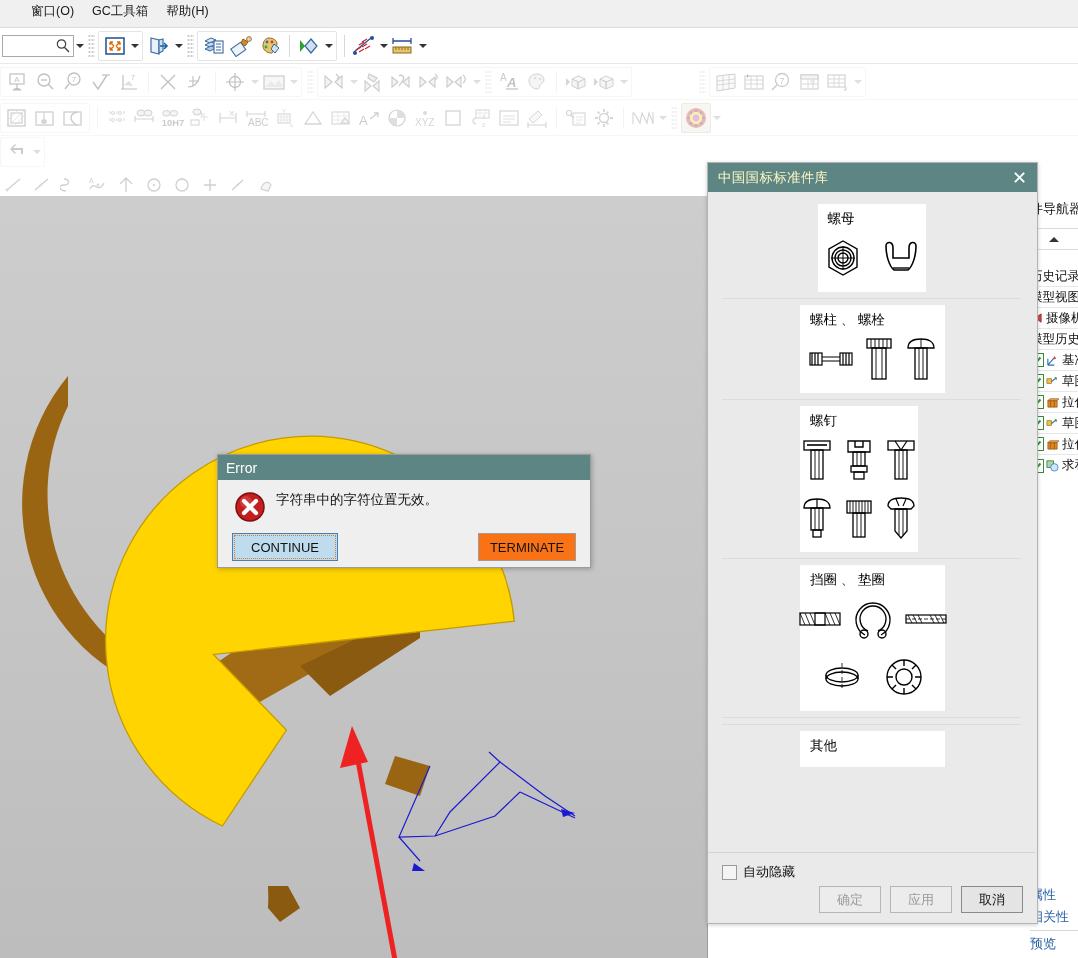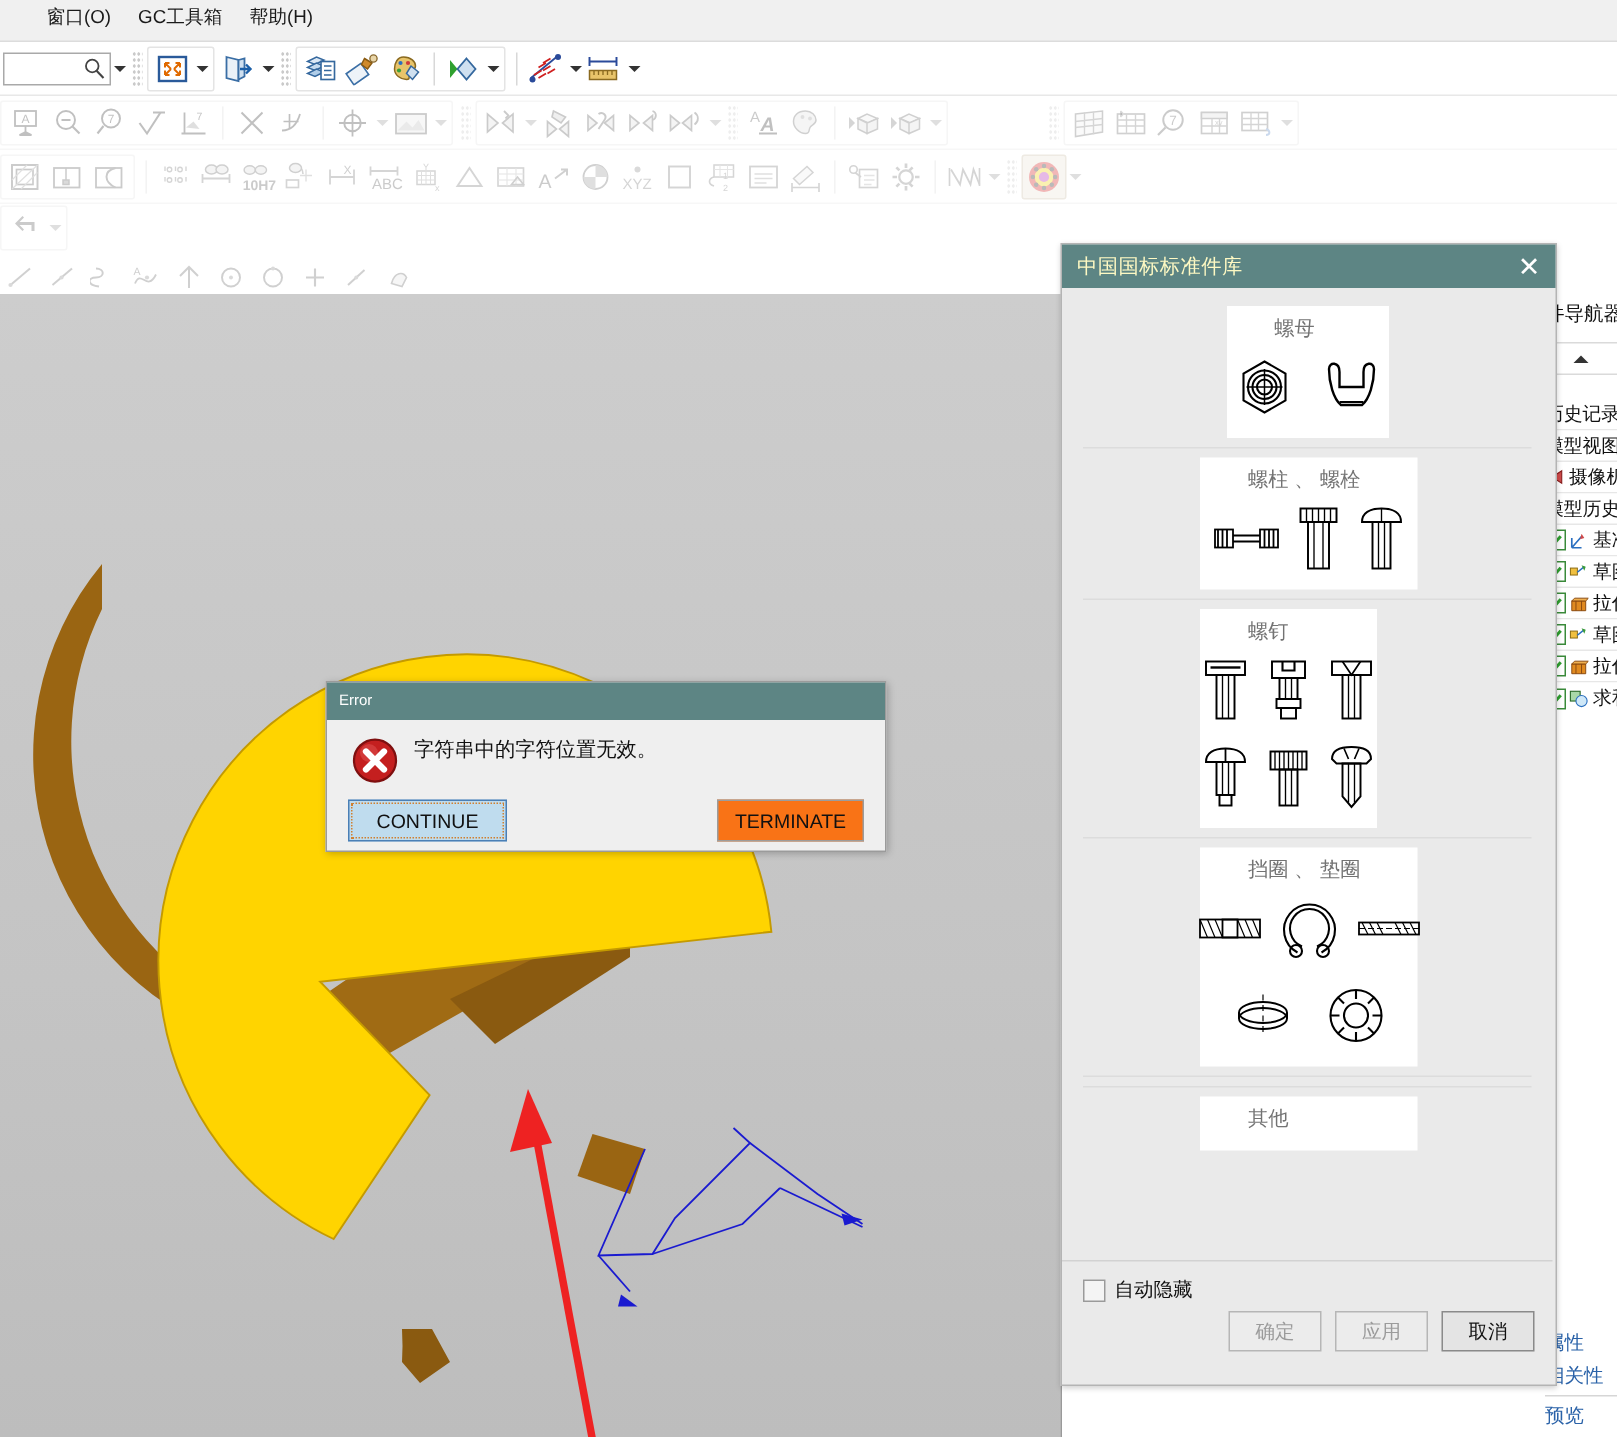--- a/index.html
+++ b/index.html
@@ -69,37 +69,37 @@
 
   
   .dlg{position:absolute;left:707px;top:162px;width:329px;height:760px;
        background:#eaeaea;border:1px solid #b4b4b4;box-shadow:0 1px 4px rgba(0,0,0,.2);}
   .dlg-hd{height:29px;background:#5d8584;display:flex;align-items:center;
           justify-content:space-between;padding:0 6px 0 10px;box-sizing:border-box;}
   .dlg-hd .t{color:#fef9c3;font-size:13.5px;letter-spacing:.3px;text-align:right;}
   .dlg-hd .x{color:#fff;font-size:18px;line-height:18px;padding:0 4px;cursor:default;font-weight:300;}
   .dlg-body{position:absolute;left:0;top:29px;width:327px;height:660px;overflow:hidden;background:#eaeaea;}
   .grpcard{background:#fff;margin:0 auto;padding:4px 8px 8px;box-sizing:border-box;}
-  .grpcard .gt{color:#737373;font-size:13.5px;margin:2px 0 4px 24px;}
+  .grpcard .gt{color:#000000;font-size:13.5px;margin:2px 0 4px 2px;}
   .icorow{display:flex;justify-content:center;gap:14px;margin-top:2px;}
   .ico{width:54px;height:52px;display:flex;align-items:center;justify-content:center;}
   .divline{height:1px;background:#dcdcdc;margin:6px 14px;}
-  .dlg-foot{position:absolute;left:0;bottom:12px;width:327px;height:70px;background:#eaeaea;border-top:1px solid #d2d2d2;}
+  .dlg-foot{position:absolute;left:0;bottom:0;width:327px;height:70px;background:#eaeaea;border-top:1px solid #d2d2d2;}
   .autohide{position:absolute;left:14px;top:10px;display:flex;align-items:center;font-size:13px;color:#111;}
   .autohide .cb{width:13px;height:13px;border:1px solid #9a9a9a;background:#f4f4f4;margin-right:6px;}
   .fbtns{position:absolute;right:12px;bottom:10px;display:flex;gap:9px;}
   .fbtn{width:60px;height:25px;border:1px solid #b6b6b6;background:#ececec;color:#9b9b9b;
         font-size:13px;display:flex;align-items:center;justify-content:center;}
   .fbtn.on{color:#111;background:#e4e4e4;border-color:#8a8a8a;}
 
   
   .err{position:absolute;left:217px;top:454px;width:372px;height:112px;
        background:#efefef;border:1px solid #9b9b9b;box-shadow:1px 1px 5px rgba(0,0,0,.25);}
   .err-hd{height:25px;background:#5d8584;display:flex;align-items:center;padding-left:8px;box-sizing:border-box;}
-  .err-hd span{color:#fff;font-size:10px;}
+  .err-hd span{color:#fff;font-size:14px;}
   .err-ico{position:absolute;left:16px;top:36px;width:32px;height:32px;}
   .err-msg{position:absolute;left:58px;top:34px;width:306px;font-size:13.5px;color:#111;line-height:21px;}
   .err-btn{position:absolute;height:26px;display:flex;align-items:center;justify-content:center;font-size:13px;}
   #btnContinue{left:14px;top:78px;width:104px;background:#bfdcee;border:1px solid #4a7fb5;
                outline:1px dotted #d08030;outline-offset:-3px;color:#111;}
   #btnTerminate{right:14px;top:78px;width:96px;background:#f97316;border:1px solid #9c9c9c;color:#111;}
 
   
   .arrow{position:absolute;left:330px;top:530px;width:110px;height:360px;pointer-events:none;}
 </style>

